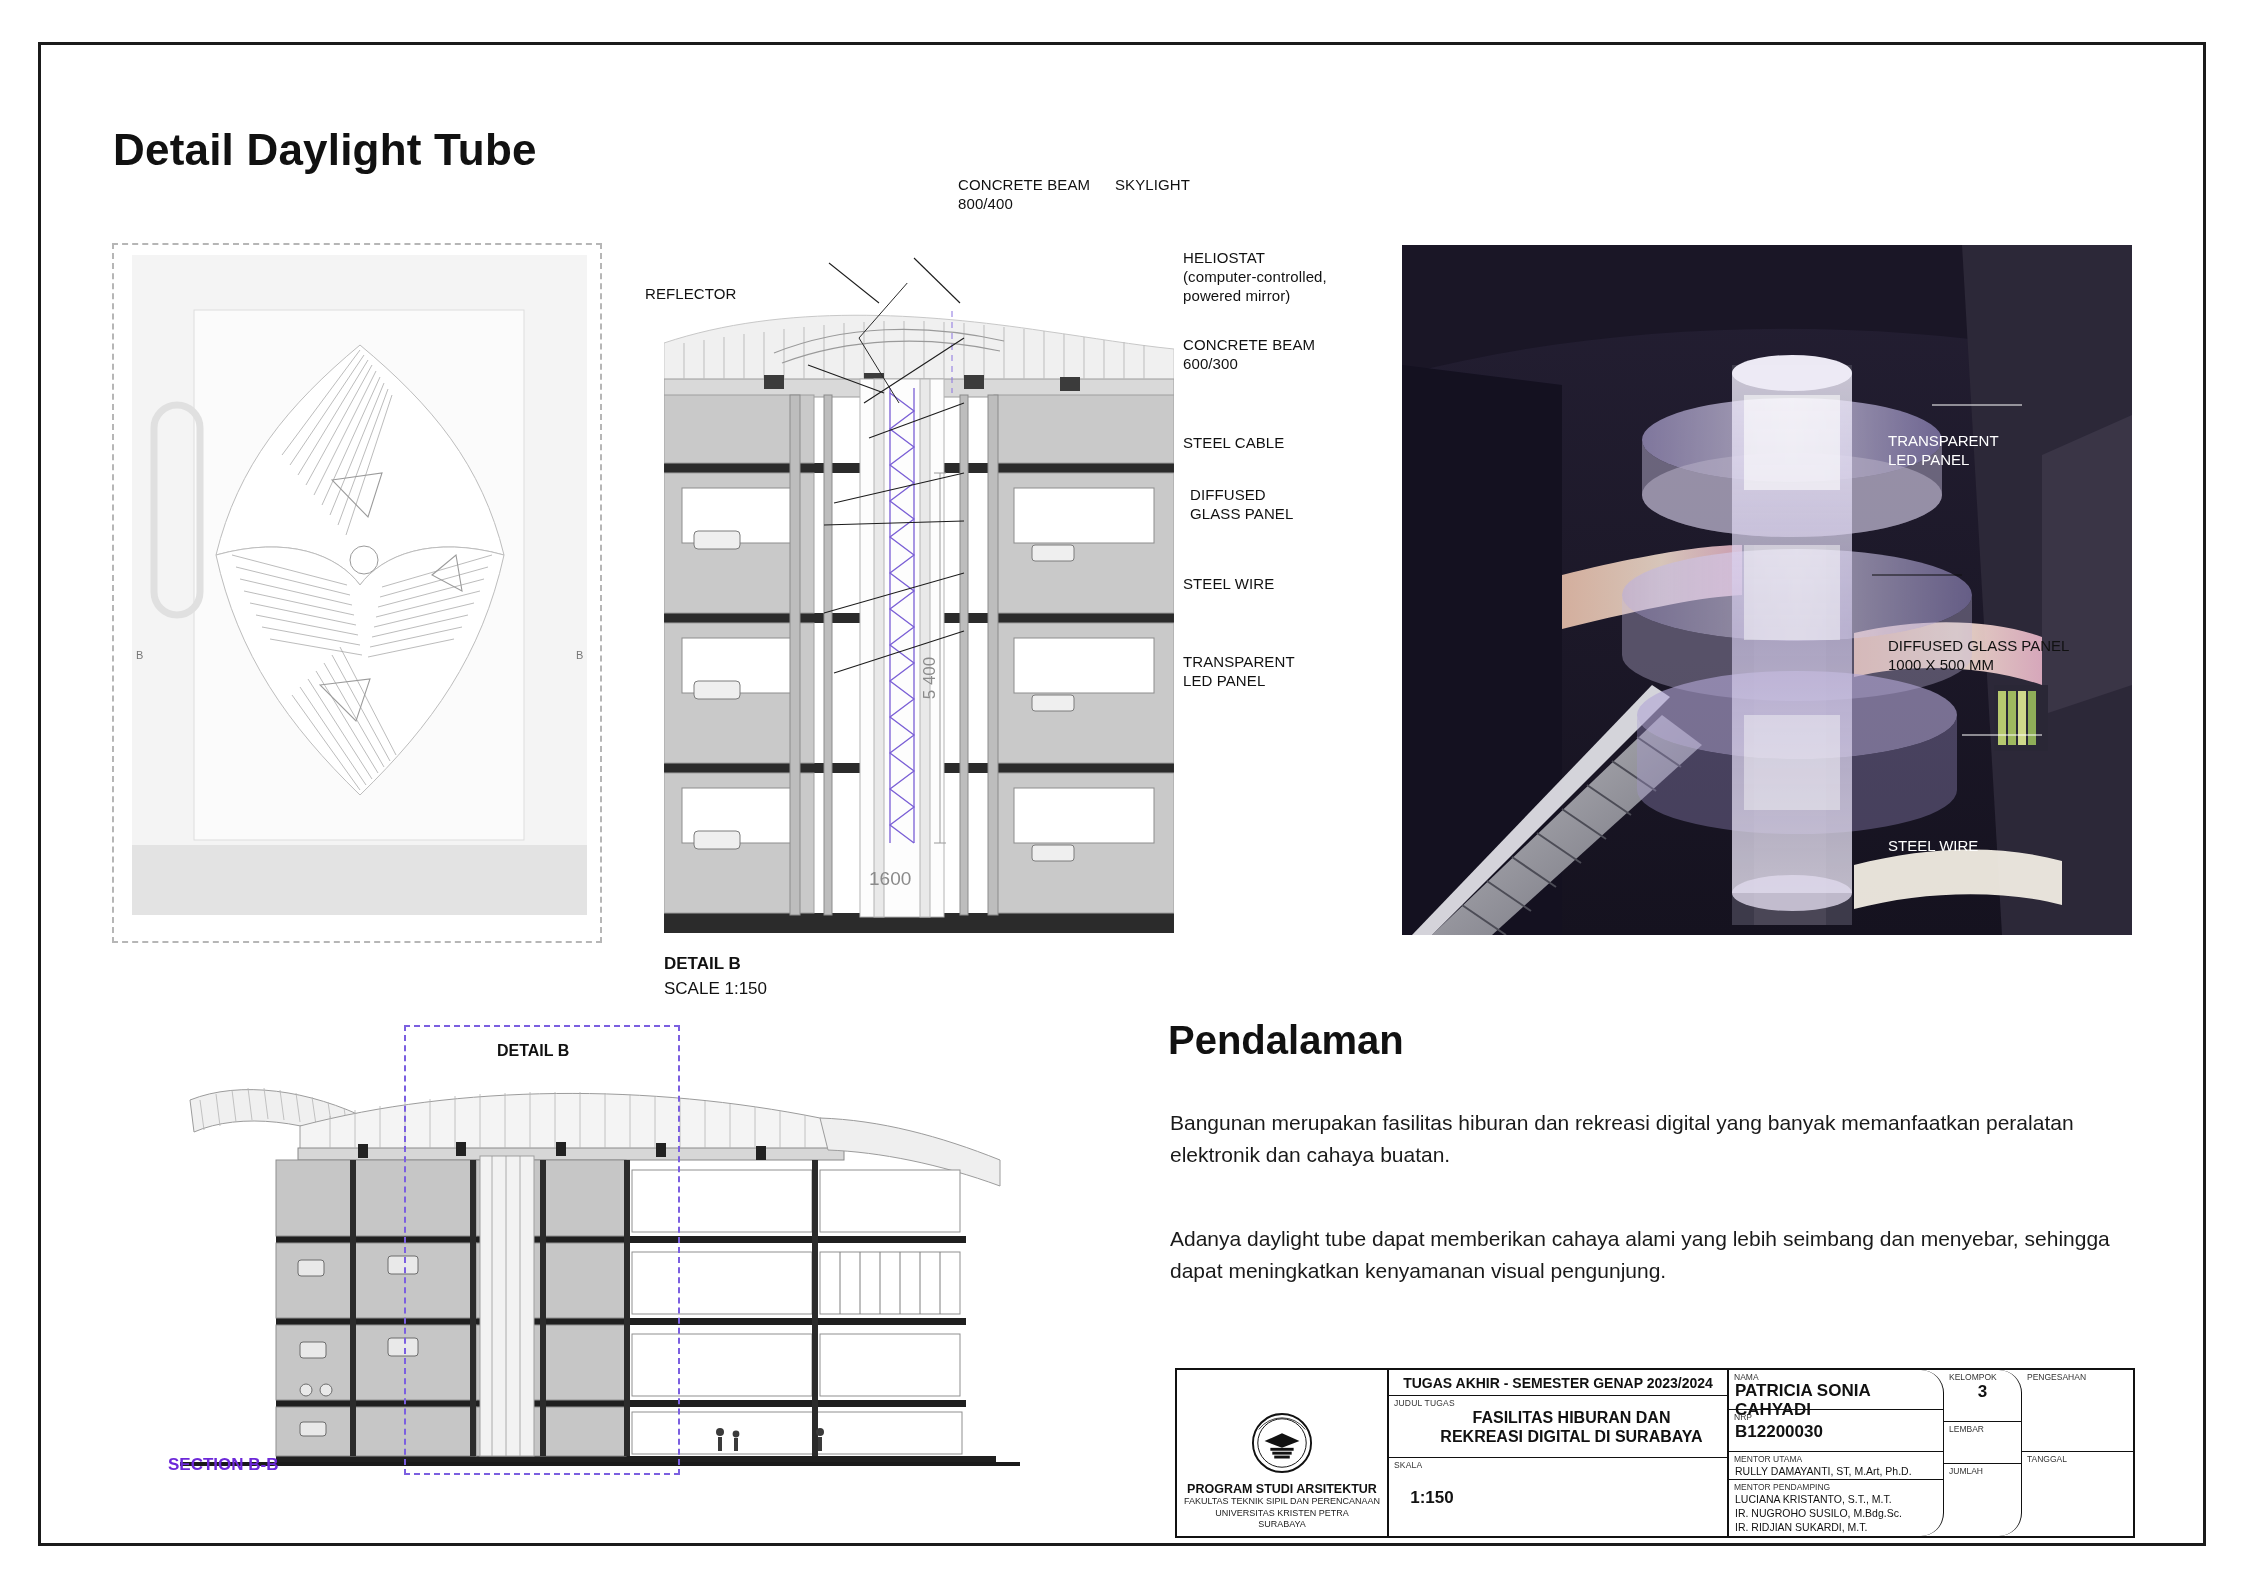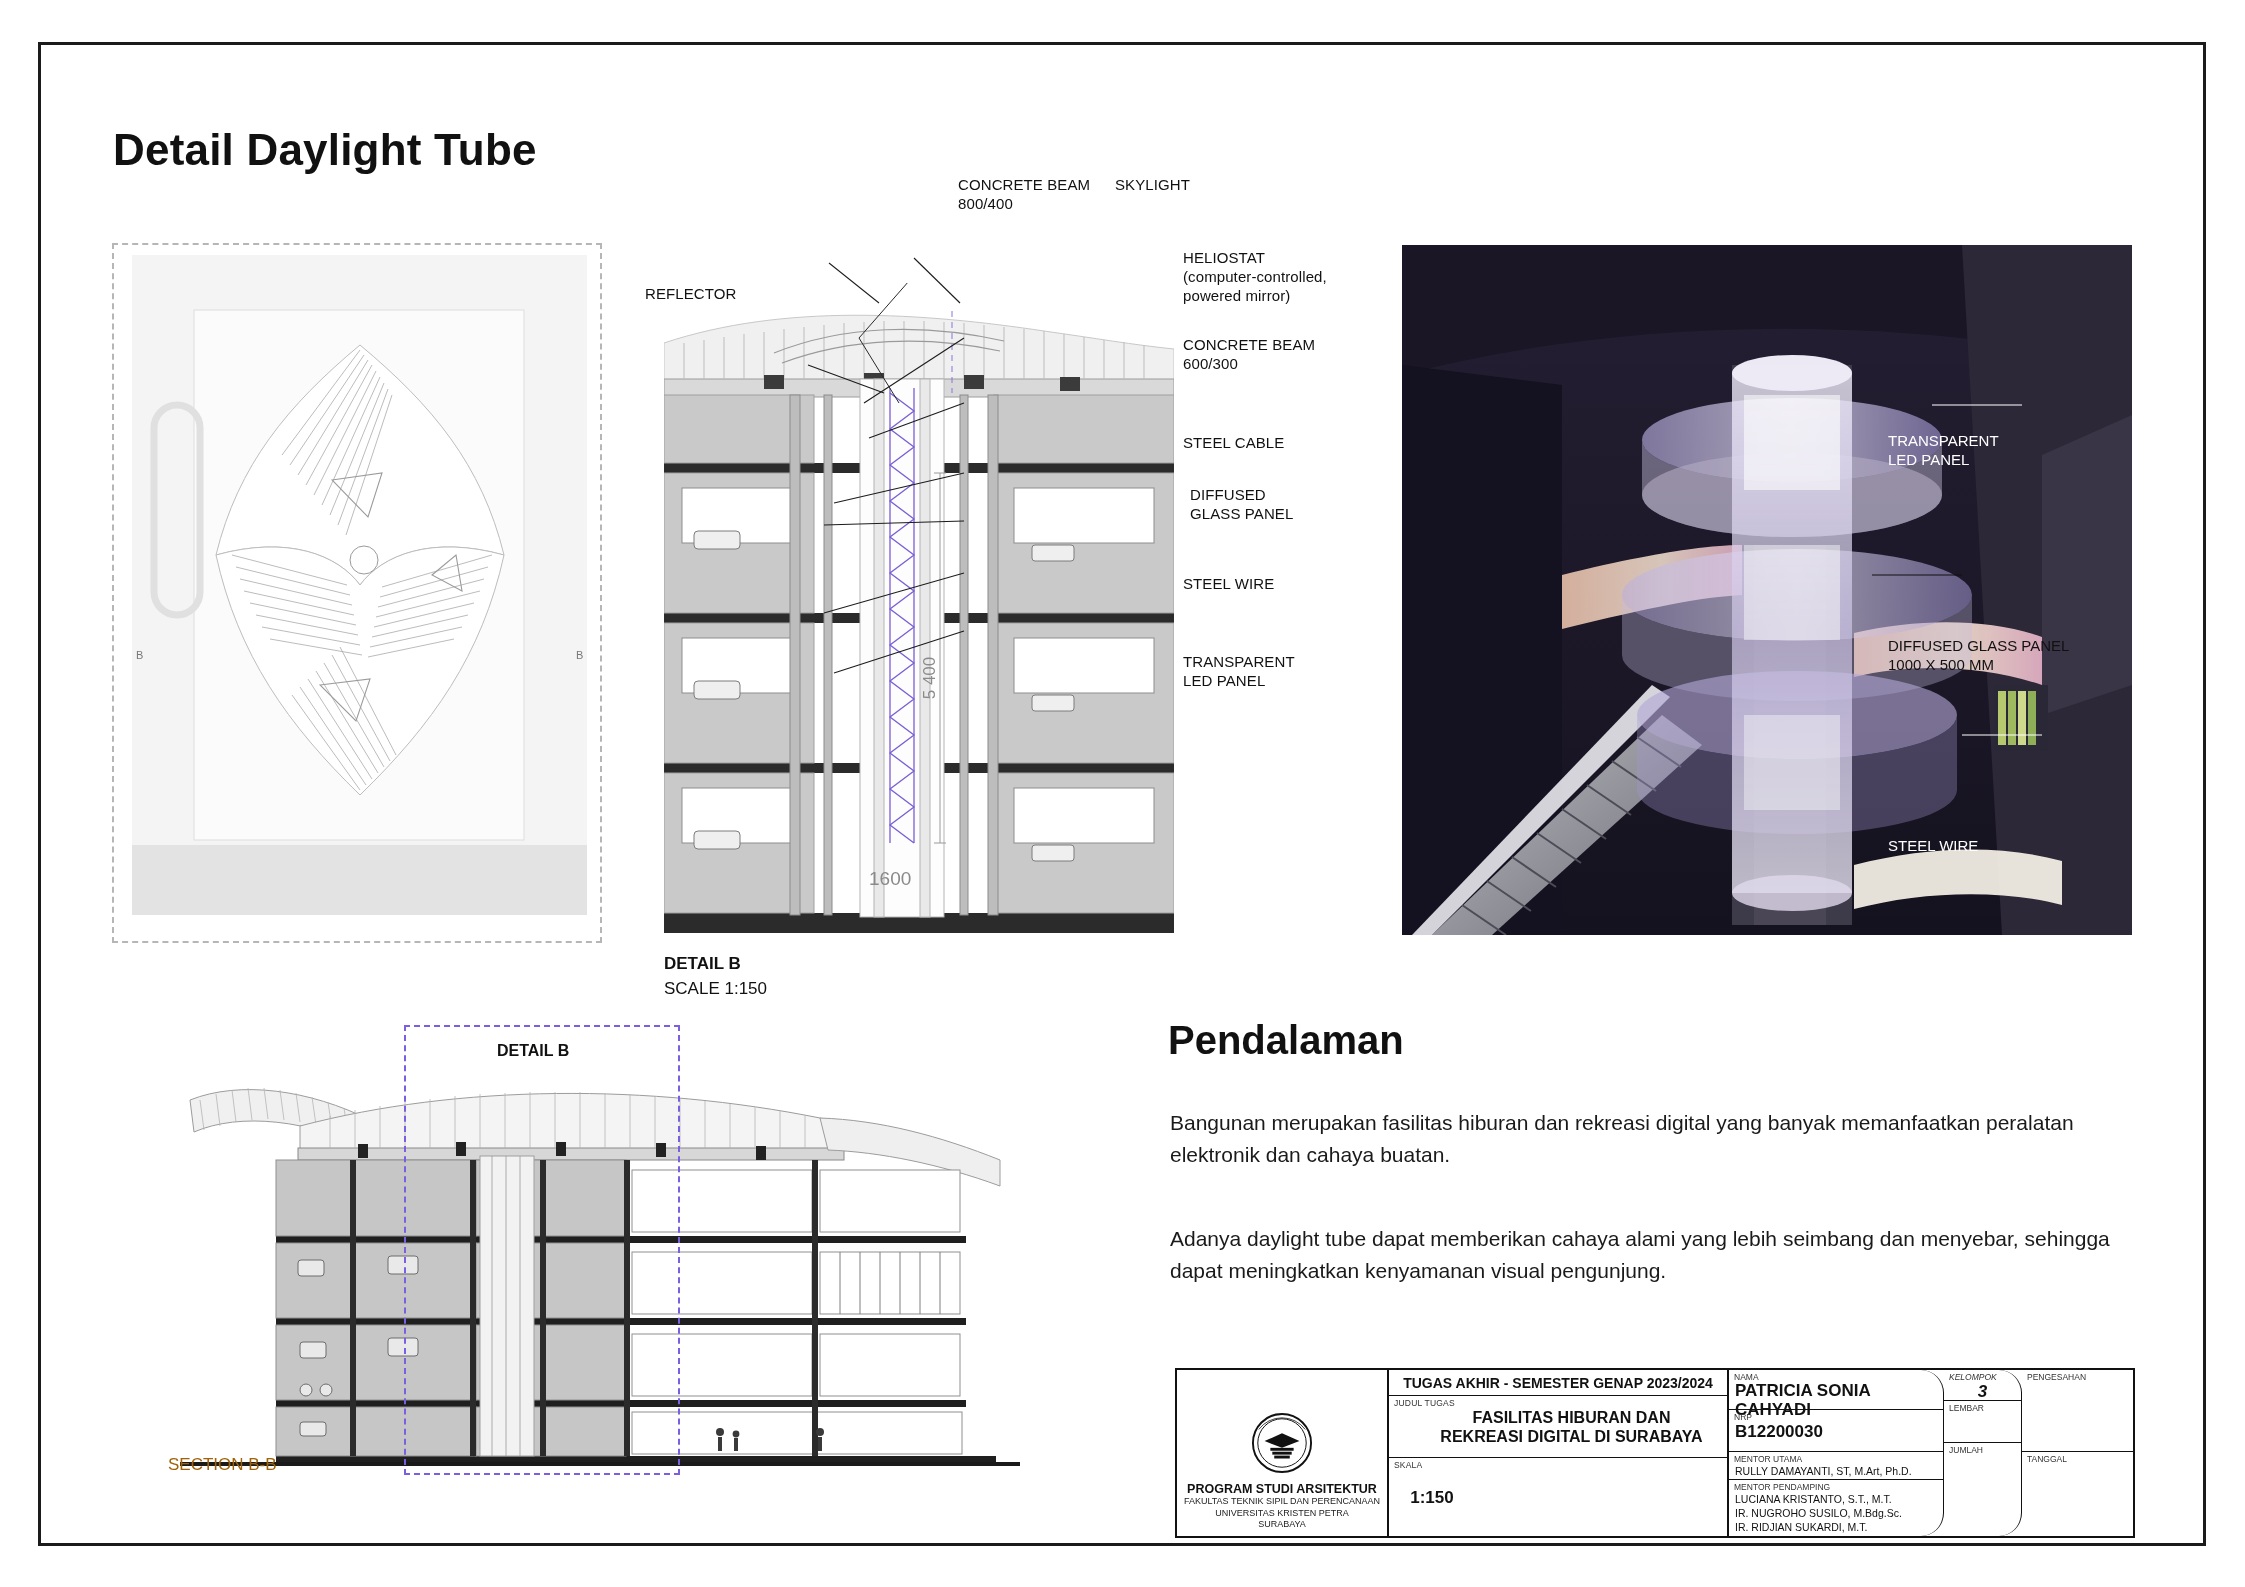--- a/index.html
+++ b/index.html
@@ -56,21 +56,21 @@
   }
   .render-lbl{
     position:absolute;font-size:15px;color:#fff;line-height:1.25;
   }
   .render-lbl.dark{color:#111;}
   
   .sectionbb{
     position:absolute;left:180px;top:1060px;width:840px;height:420px;
   }
   .sectionbb-label{
-    position:absolute;left:168px;top:1455px;font-size:17px;font-weight:normal;color:#a16207;
+    position:absolute;left:168px;top:1455px;font-size:17px;font-weight:bold;color:#6d28d9;
   }
   .detailb-label{
     position:absolute;left:497px;top:1042px;font-size:16px;font-weight:bold;color:#111;
   }
   .detailb-box{
     position:absolute;left:404px;top:1025px;width:276px;height:450px;
     border:2px dashed #7b5fe0;box-sizing:border-box;
   }
   
   .pend-title{
@@ -651,21 +651,21 @@
           <div class="tb-mentor">RULLY DAMAYANTI, ST, M.Art, Ph.D.</div>
         </div>
         <div class="tb-cell" style="flex:1;">
           <div class="tb-mini">MENTOR PENDAMPING</div>
           <div class="tb-mentor">LUCIANA KRISTANTO, S.T., M.T.</div>
           <div class="tb-mentor">IR. NUGROHO SUSILO, M.Bdg.Sc.</div>
           <div class="tb-mentor">IR. RIDJIAN SUKARDI, M.T.</div>
         </div>
       </div>
       <div class="tb-rc tb-small">
-        <div class="tb-cell" style="height:31px;font-style:italic;">
+        <div class="tb-cell" style="height:52px;">
           <div class="tb-mini">KELOMPOK</div>
           <div class="tb-ctr">3</div>
         </div>
         <div class="tb-cell" style="height:42px;">
           <div class="tb-mini">LEMBAR</div>
           <div class="tb-ctr"></div>
         </div>
         <div class="tb-cell" style="flex:1;">
           <div class="tb-mini">JUMLAH</div>
           <div class="tb-ctr"></div>

